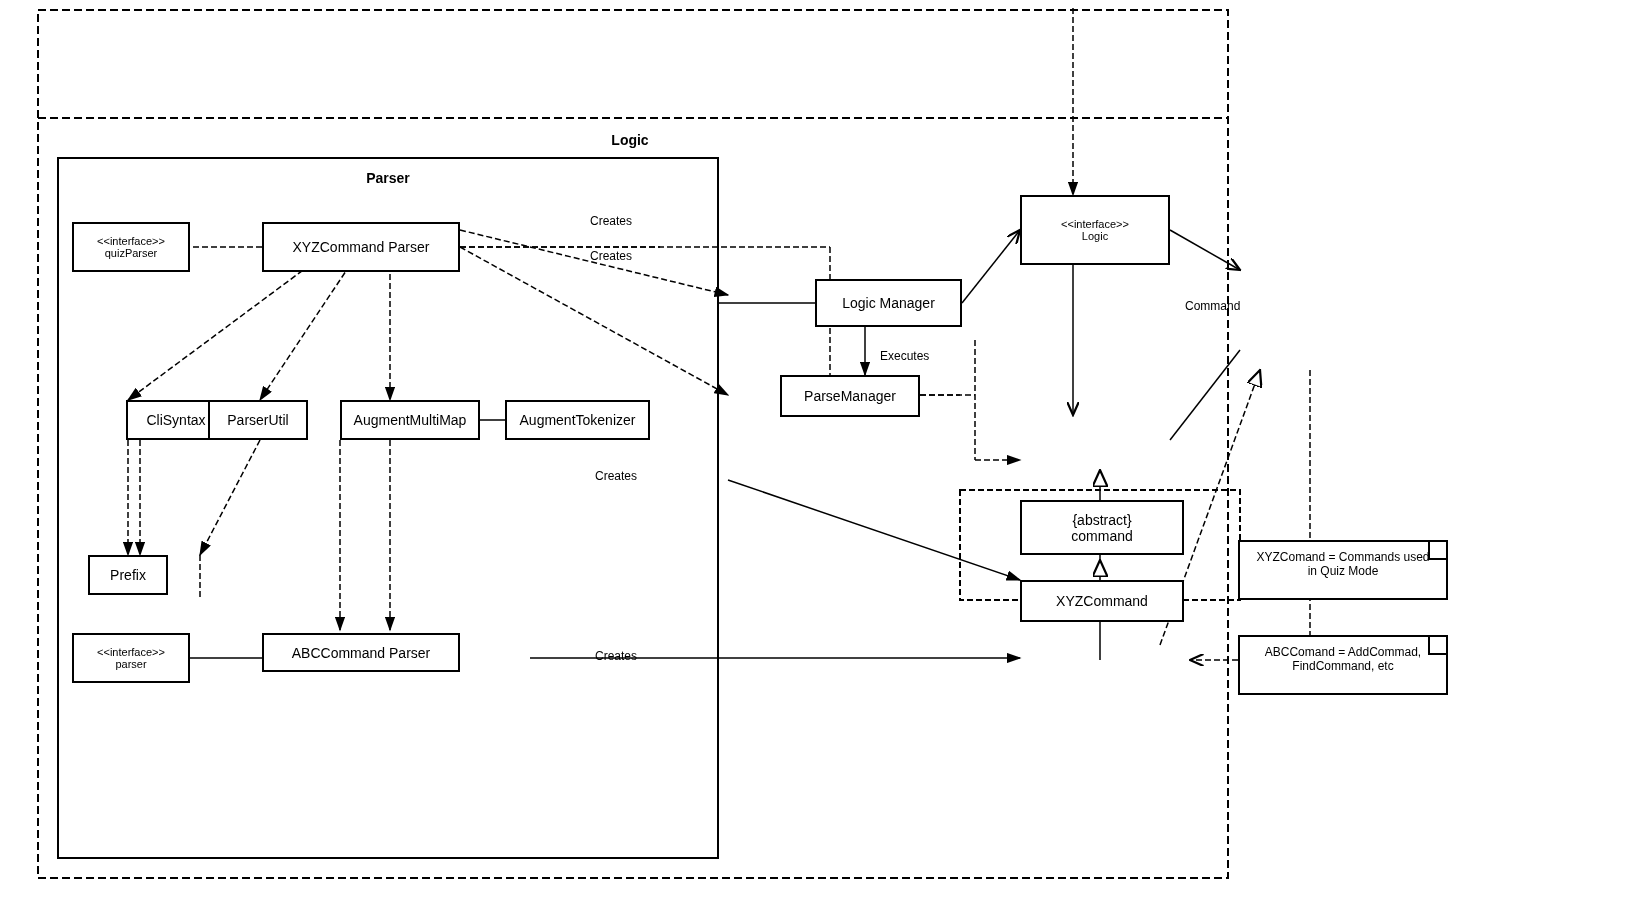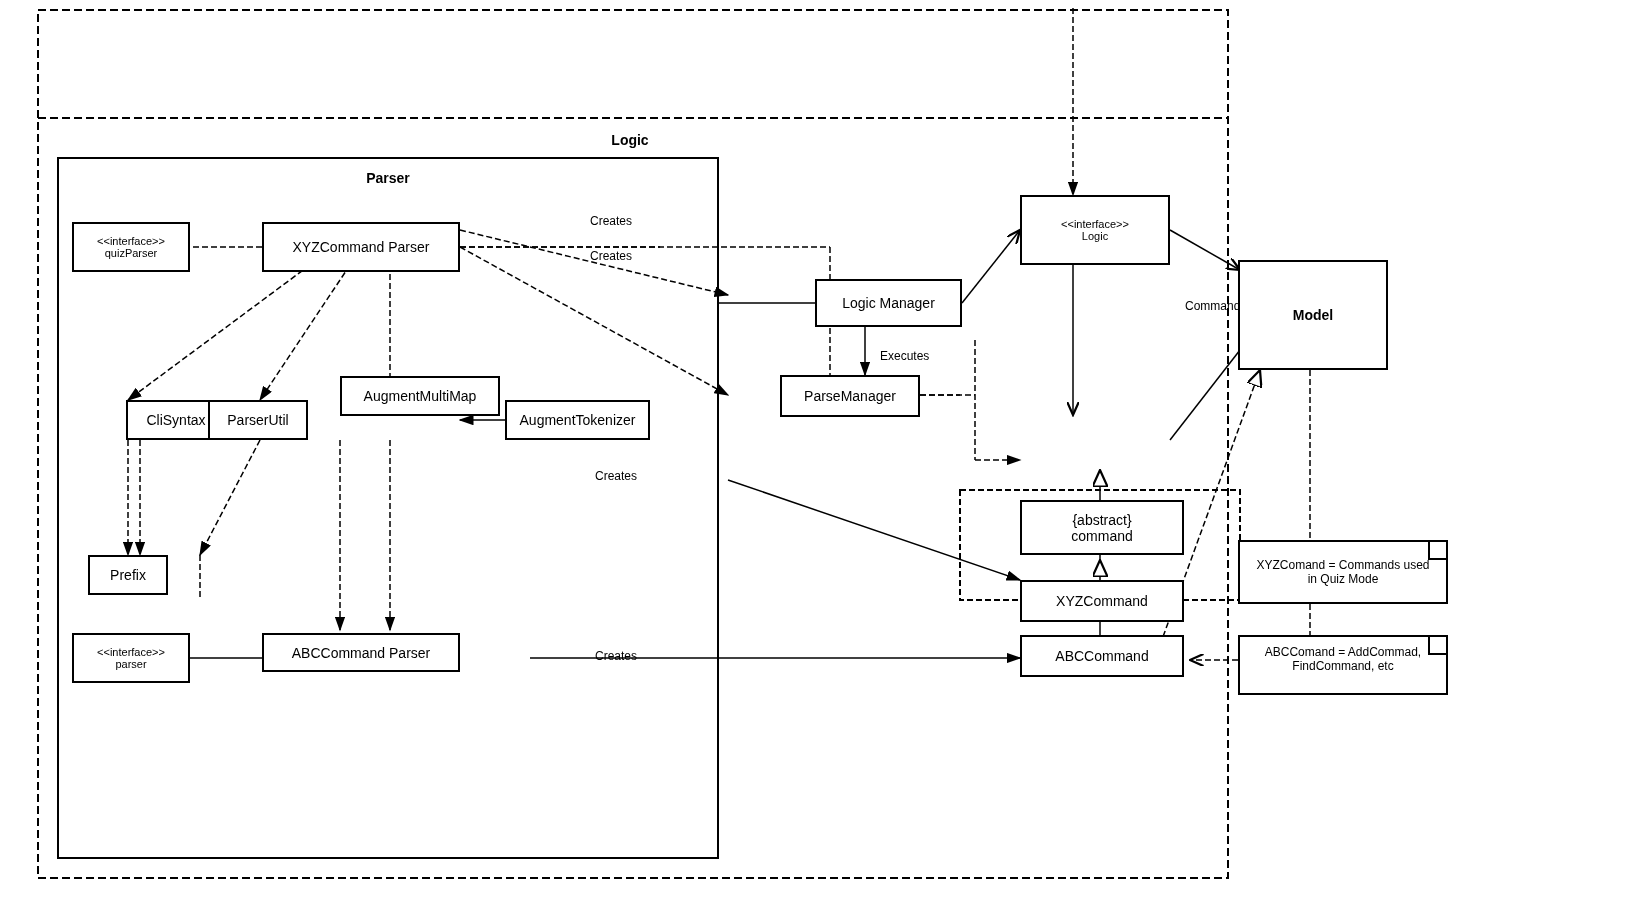--- a/index.html
+++ b/index.html
@@ -156,81 +156,75 @@
 
   <div class="box box-interface" style="left:1020px;top:195px;width:150px;height:70px;">
     <span>&lt;&lt;interface&gt;&gt;</span>
     <span>Logic</span>
   </div>
 
   <div class="box" style="left:815px;top:279px;width:147px;height:48px;">
     <span>Logic Manager</span>
   </div>
 
-  <div class="box" style="left:1238px;top:260px;width:150px;height:110px;">
-    <strong>Model</strong>
-  </div>
 
   <div class="box" style="left:780px;top:375px;width:140px;height:42px;text-align:center;">
     <span>ParseManager</span>
   </div>
 
 
   <div class="box" style="left:1020px;top:580px;width:164px;height:42px;">
     <span>XYZCommand</span>
   </div>
 
   <div class="box" style="left:1020px;top:500px;width:164px;height:55px;">
     <span>{abstract}</span>
     <span>command</span>
   </div>
 
-  <div class="box" style="left:1020px;top:635px;width:164px;height:42px;">
-    <span>ABCCommand</span>
-  </div>
 
   <div class="box" style="left:262px;top:222px;width:198px;height:50px;">
     <span>XYZCommand Parser</span>
   </div>
 
   <div class="box box-interface" style="left:72px;top:222px;width:118px;height:50px;">
     <span>&lt;&lt;interface&gt;&gt;</span>
     <span>quizParser</span>
   </div>
 
   <div class="box" style="left:78px;top:400px;width:100px;height:40px;margin-left:48px;">
     <span>CliSyntax</span>
   </div>
 
   <div class="box" style="left:208px;top:400px;width:100px;height:40px;">
     <span>ParserUtil</span>
   </div>
 
-  <div class="box" style="left:340px;top:376px;width:160px;height:40px;">
+  <div class="box" style="left:340px;top:400px;width:140px;height:40px;">
     <span>AugmentMultiMap</span>
   </div>
 
   <div class="box" style="left:505px;top:400px;width:145px;height:40px;text-align:right;">
     <span>AugmentTokenizer</span>
   </div>
 
   <div class="box" style="left:88px;top:555px;width:80px;height:40px;">
     <span>Prefix</span>
   </div>
 
   <div class="box box-interface" style="left:72px;top:633px;width:118px;height:50px;">
     <span>&lt;&lt;interface&gt;&gt;</span>
     <span>parser</span>
   </div>
 
   <div class="box" style="left:262px;top:633px;width:198px;height:39px;">
     <span>ABCCommand Parser</span>
   </div>
 
-  <div style="position:absolute;left:1238px;top:540px;width:210px;min-height:60px;background:#fff;border:2px solid #000;padding:16px 12px;font-size:12px;text-align:center;">
+  <div style="position:absolute;left:1238px;top:540px;width:210px;min-height:60px;background:#fff;border:2px solid #000;padding:8px 12px;font-size:12px;text-align:center;">
     
     <div style="position:absolute;top:0;right:0;width:18px;height:18px;background:#fff;border-left:2px solid #000;border-bottom:2px solid #000;"></div>
     <span>XYZComand = Commands used in Quiz Mode</span>
   </div>
 
   <div style="position:absolute;left:1238px;top:635px;width:210px;min-height:60px;background:#fff;border:2px solid #000;padding:8px 0;font-size:12px;text-align:center;">
     <div style="position:absolute;top:0;right:0;width:18px;height:18px;background:#fff;border-left:2px solid #000;border-bottom:2px solid #000;"></div>
     <span>ABCComand = AddCommad, FindCommand, etc</span>
   </div>
 

